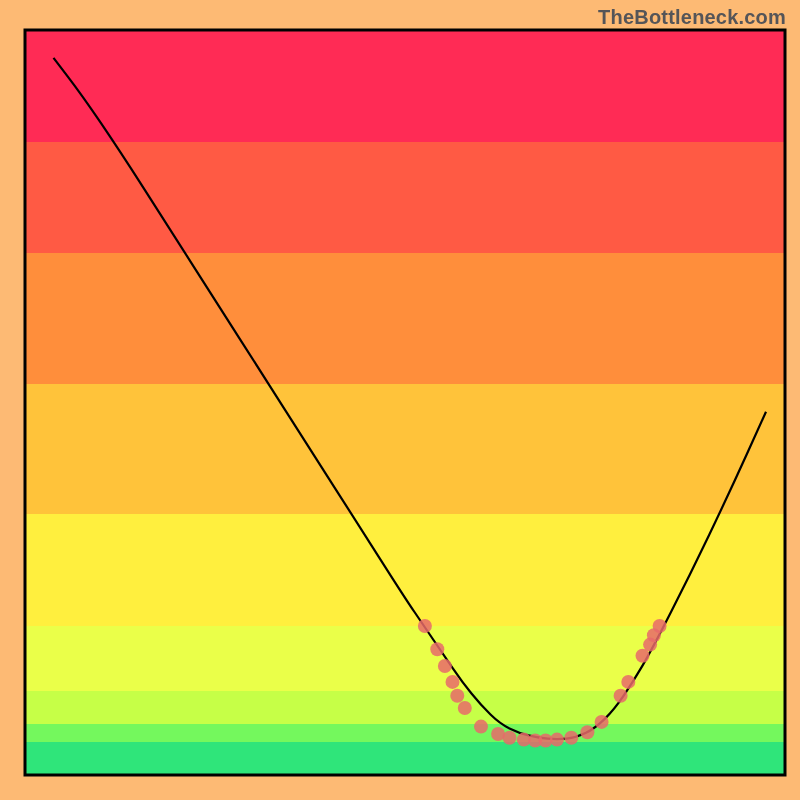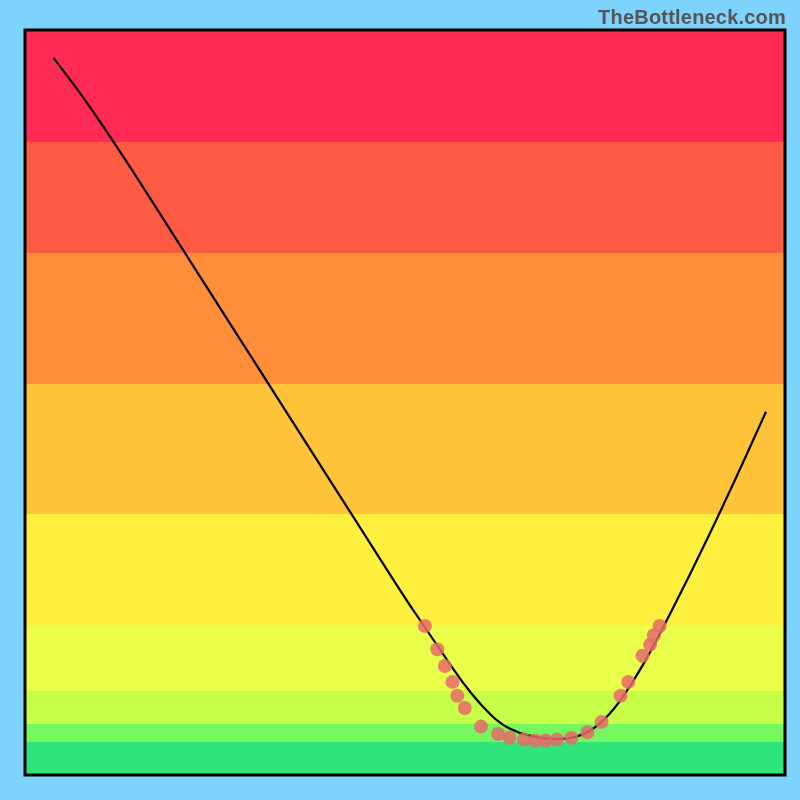--- a/index.html
+++ b/index.html
@@ -7,21 +7,21 @@
     padding: 0;
     width: 800px;
     height: 800px;
     overflow: hidden;
     font-family: Arial, Helvetica, sans-serif;
   }
   .stage {
     position: relative;
     width: 800px;
     height: 800px;
-    background: #7dd3fc;
+    background: #fdba74;
   }
   .watermark {
     position: absolute;
     top: 6px;
     right: 14px;
     font-size: 20px;
     font-weight: 600;
     color: #555558;
     letter-spacing: 0.2px;
     z-index: 5;

